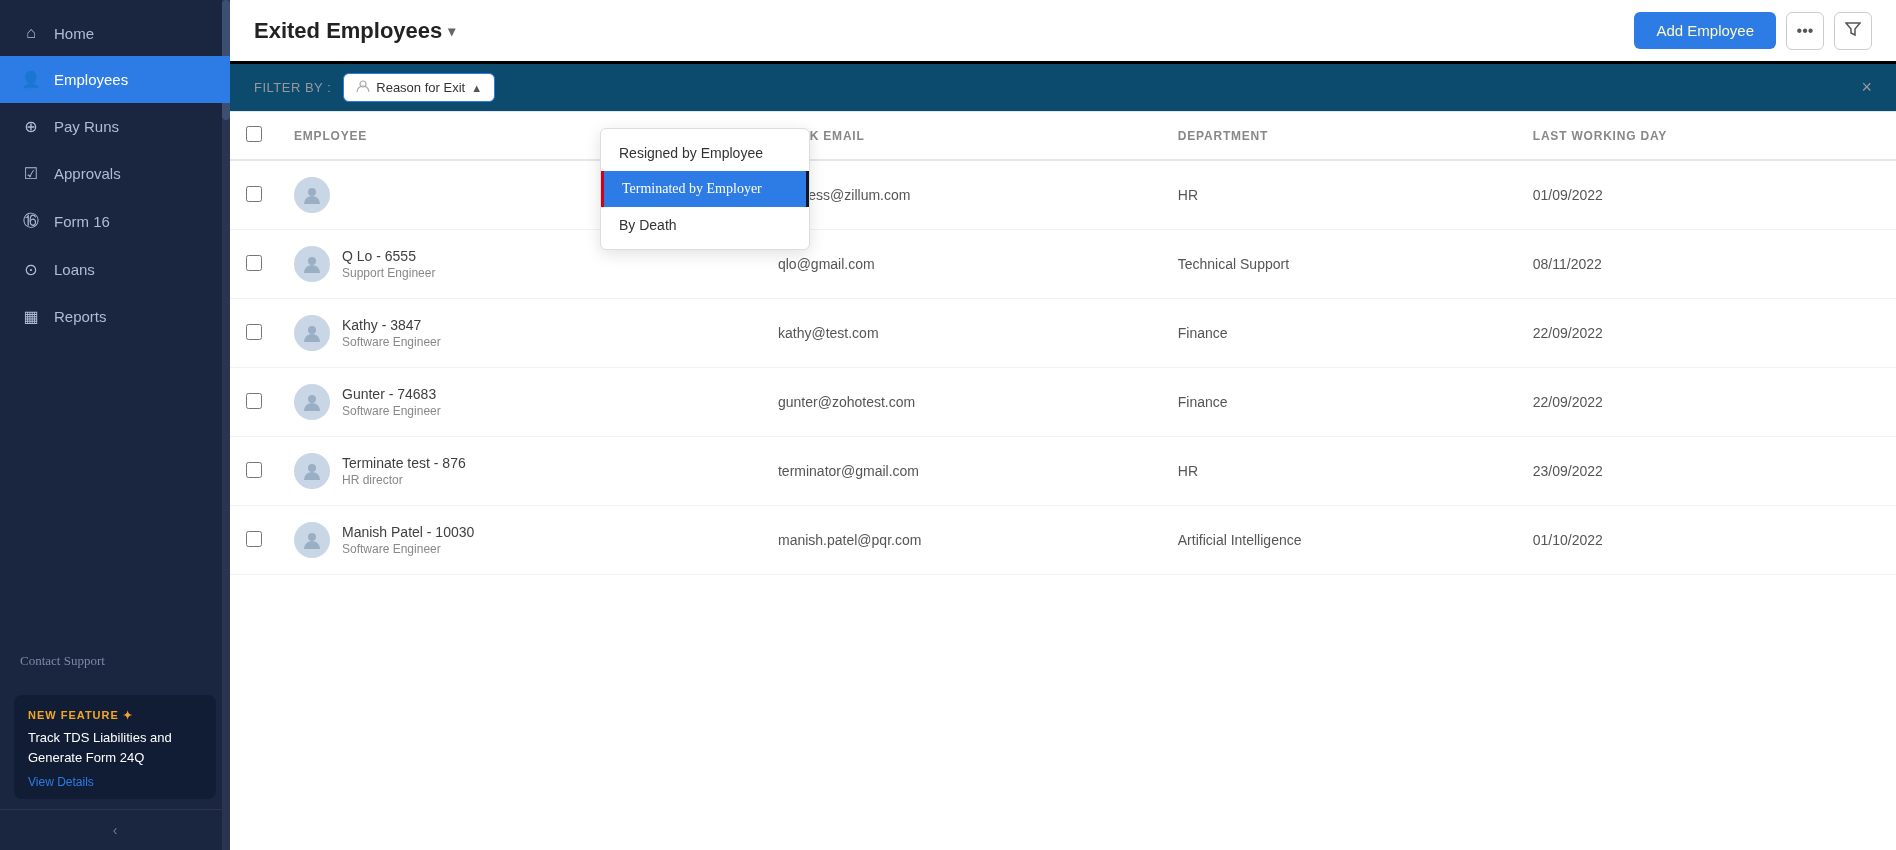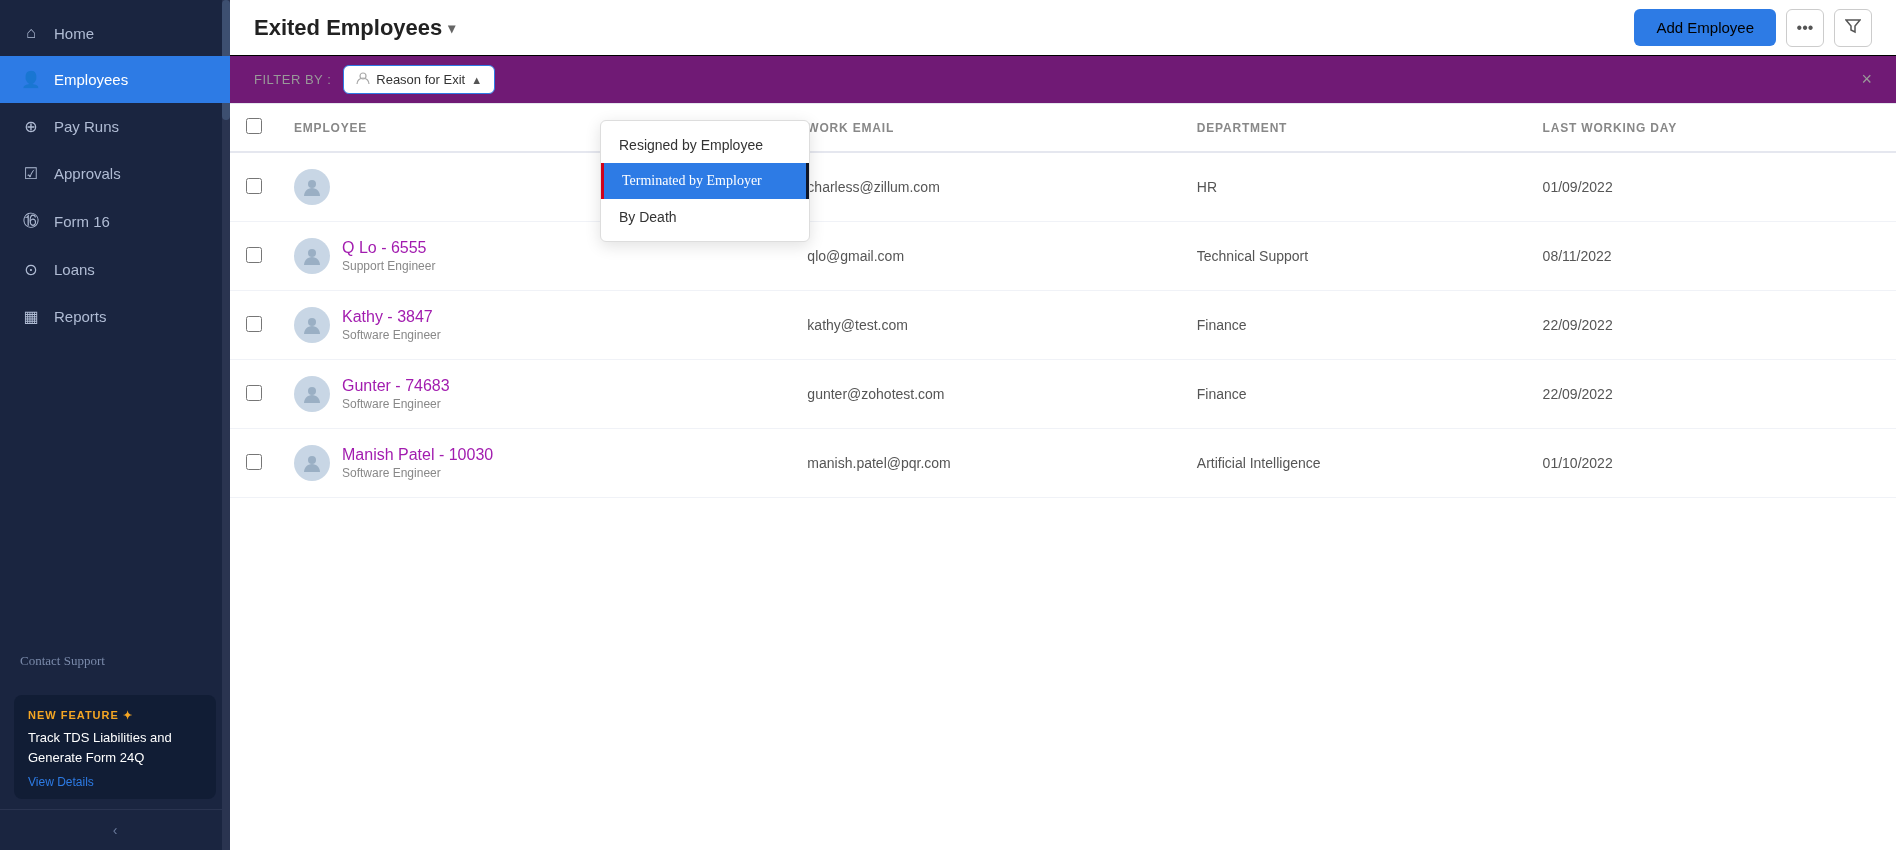--- a/index.html
+++ b/index.html
@@ -53,38 +53,38 @@
     .sidebar-collapse {
       padding: 12px 0; text-align: center; color: #6a7a9b; font-size: 14px; cursor: pointer;
       border-top: 1px solid #2a3450;
     }
 
     
     .main { flex: 1; display: flex; flex-direction: column; height: 850px; overflow: hidden; position: relative; }
 
     
     .topbar {
-      background: #fff; border-bottom: 1px solid #000000;
-      padding: 0 24px; height: 56px;
+      background: #fff; border-bottom: 3px solid #000000;
+      padding: 0 24px; height: 64px;
       display: flex; align-items: center; justify-content: space-between;
     }
     .topbar-title { font-size: 22px; font-weight: 600; color: #222; display: flex; align-items: center; gap: 6px; }
     .topbar-title .caret { font-size: 14px; color: #666; }
     .topbar-actions { display: flex; align-items: center; gap: 10px; }
     .btn-add-employee {
-      background: #2d7be5; color: #000000; border: none;
+      background: #2d7be5; color: #fef9c3; border: none;
       padding: 10px 22px; border-radius: 6px; font-size: 15px;
       cursor: pointer; font-weight: 500; text-align: center;
     }
     .btn-more { background: #fff; border: 1px solid #ccc; border-radius: 6px; width: 38px; height: 38px; display:flex; align-items:center; justify-content:center; cursor:pointer; font-size:16px; color:#555; }
     .btn-filter { background: #fff; border: 1px solid #ccc; border-radius: 6px; width: 38px; height: 38px; display:flex; align-items:center; justify-content:center; cursor:pointer; font-size:14px; color:#555; }
 
     
     .filter-bar {
-      background: #701a75; border-bottom: 1px solid #e5e7ef;
+      background: #0c4a6e; border-bottom: 1px solid #e5e7ef;
       padding: 0 24px; height: 48px;
       display: flex; align-items: center; gap: 12px;
       position: relative;
     }
     .filter-label { color: #999; font-size: 13px; font-weight: 500; letter-spacing: 0.5px; }
     .filter-chip {
       display: flex; align-items: center; gap: 6px;
       border: 1.5px solid #2d7be5; border-radius: 6px;
       padding: 5px 12px; background: #fff; color: #333; font-size: 13px; cursor: pointer;
       position: relative;
@@ -115,21 +115,21 @@
     .table-wrap { flex: 1; background: #fff; overflow-y: auto; }
     table { width: 100%; border-collapse: collapse; }
     thead tr { background: #fff; border-bottom: 2px solid #e5e7ef; }
     thead th {
       padding: 14px 16px; text-align: left; font-size: 12px;
       font-weight: 700; color: #888; letter-spacing: 0.8px;
       text-transform: uppercase;
     }
     tbody tr { border-bottom: 1px solid #f0f2f7; }
     tbody td { padding: 16px 16px; font-size: 14px; color: #555; vertical-align: middle; }
-    .employee-name { color: #a21caf; font-weight: 500; font-size: 16px; cursor: pointer; }
+    .employee-name { color: #404040; font-weight: 500; font-size: 14px; cursor: pointer; }
     .employee-role { color: #888; font-size: 12px; margin-top: 2px; }
     .avatar {
       width: 36px; height: 36px; border-radius: 50%;
       background: #c8d6e5; display: flex; align-items: center; justify-content: center;
       color: #7a8aaa; font-size: 18px; flex-shrink: 0;
     }
     .employee-cell { display: flex; align-items: center; gap: 12px; }
     .checkbox-col { width: 48px; }
     input[type=checkbox] { width: 16px; height: 16px; cursor: pointer; }
   </style>
@@ -348,20 +348,42 @@
     </td>
     <td>
       <div class="employee-cell">
         <div class="avatar">
           <svg width="20" height="20" viewBox="0 0 20 20" fill="none">
             <circle cx="10" cy="7" r="4" fill="#9aafc4"></circle>
             <path d="M2 19c0-4.4 3.6-8 8-8s8 3.6 8 8" fill="#9aafc4"></path>
           </svg>
         </div>
         <div>
+          <div class="employee-name">Terminate test - 876</div>
+          <div class="employee-role">HR director</div>
+        </div>
+      </div>
+    </td>
+    <td>terminator@gmail.com</td>
+    <td>HR</td>
+    <td>23/09/2022</td>
+  </tr>
+          <tr>
+    <td class="checkbox-col">
+      <input type="checkbox" style="">
+    </td>
+    <td>
+      <div class="employee-cell">
+        <div class="avatar">
+          <svg width="20" height="20" viewBox="0 0 20 20" fill="none">
+            <circle cx="10" cy="7" r="4" fill="#9aafc4"></circle>
+            <path d="M2 19c0-4.4 3.6-8 8-8s8 3.6 8 8" fill="#9aafc4"></path>
+          </svg>
+        </div>
+        <div>
           <div class="employee-name">Manish Patel - 10030</div>
           <div class="employee-role">Software Engineer</div>
         </div>
       </div>
     </td>
     <td>manish.patel@pqr.com</td>
     <td>Artificial Intelligence</td>
     <td>01/10/2022</td>
   </tr>
         </tbody>

